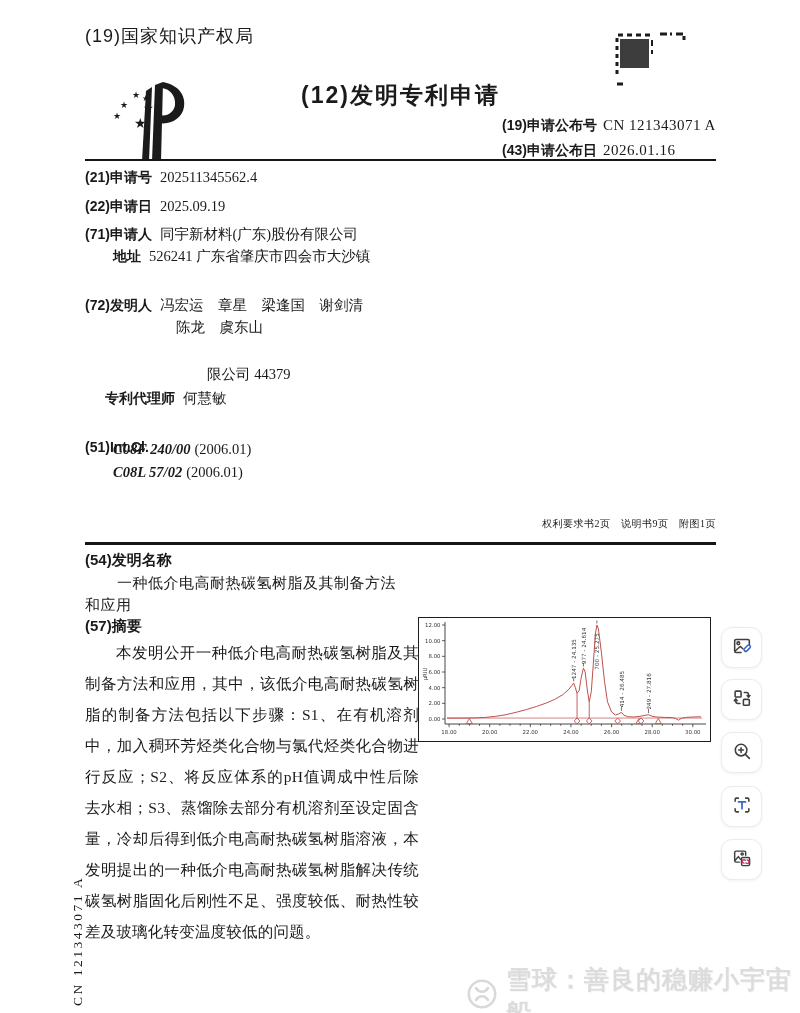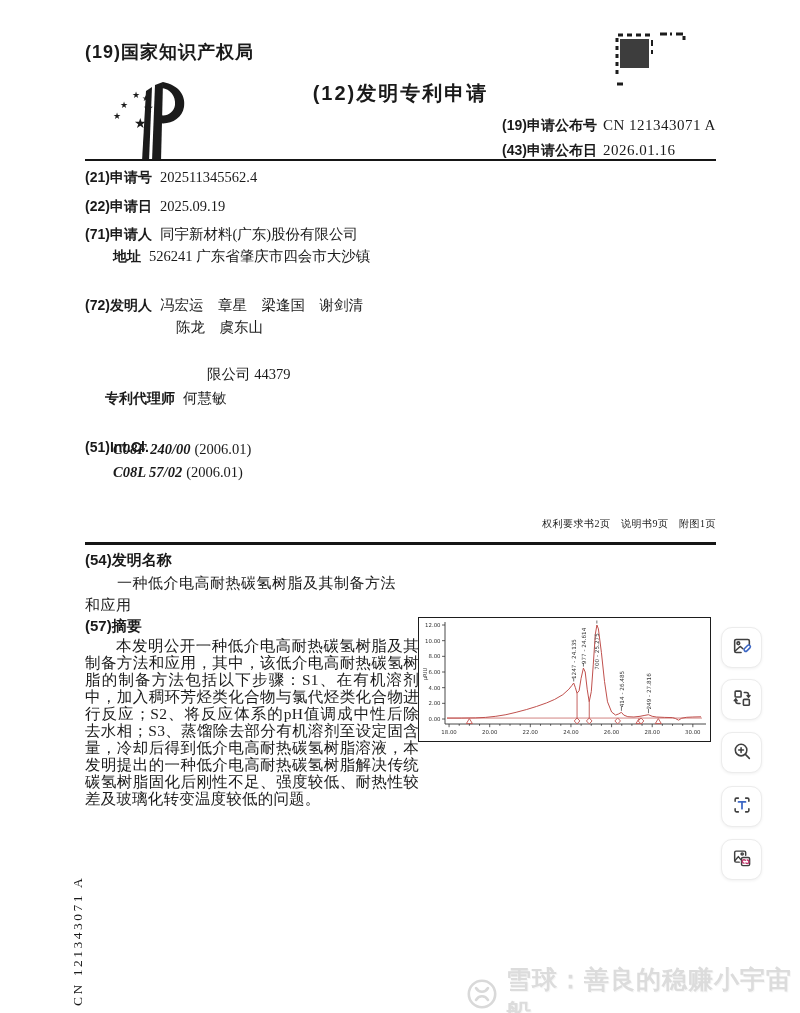--- a/index.html
+++ b/index.html
@@ -1,32 +1,32 @@
 <!DOCTYPE html>
 <html><head>
 <meta charset="utf-8">
 <style>
   html,body{margin:0;padding:0;background:#ffffff;}
   .page{position:relative;width:800px;height:1013px;background:#fff;overflow:hidden;
         font-family:"Liberation Serif","DejaVu Serif",serif;color:#1a1a1a;}
   .abs{position:absolute;}
   .lbl{font-family:"Liberation Sans","DejaVu Sans",sans-serif;font-weight:bold;font-size:14px;margin-right:8px;}
   .val{font-size:14.5px;}
-  .office{left:85px;top:40px;font-family:"Liberation Sans","DejaVu Sans",sans-serif;
-          font-weight:bold;font-size:18px;letter-spacing:1px;text-align:center;}
+  .office{left:85px;top:24px;font-family:"Liberation Sans","DejaVu Sans",sans-serif;
+          font-weight:normal;font-size:18px;letter-spacing:1px;text-align:center;}
   .doc-type{left:85px;top:80px;width:631px;text-align:center;
-            font-family:"Liberation Sans","DejaVu Sans",sans-serif;font-weight:bold;font-size:20px;letter-spacing:2px;}
+            font-family:"Liberation Sans","DejaVu Sans",sans-serif;font-weight:bold;font-size:23px;letter-spacing:2px;}
   .publine{left:502px;white-space:nowrap;}
   .publine .lbl{font-size:14px;margin-right:6px;}
   .publine .val{font-size:15px;letter-spacing:0.5px;}
   .rule{left:85px;width:631px;background:#161616;}
   .pages-note{top:517px;right:84px;font-size:10px;letter-spacing:0.5px;}
   .sec-label{font-family:"Liberation Sans","DejaVu Sans",sans-serif;font-weight:bold;font-size:15px;}
   .title-line{font-size:15px;letter-spacing:0.5px;}
-  .abstract{left:85px;top:637px;width:334px;font-size:15.5px;line-height:17px;
+  .abstract{left:85px;top:637px;width:334px;font-size:15.5px;line-height:31px;
             text-align:justify;text-indent:2em;letter-spacing:0.2px;}
   .figure{left:418px;top:617px;width:293px;height:125px;border:1.5px solid #1d1d1d;
           background:#fff;box-sizing:border-box;}
   .tool-btn{left:721px;width:39px;height:39px;background:#fff;border:1px solid #ececec;
             border-radius:11px;box-shadow:0 1px 3px rgba(0,0,0,0.06);
             display:flex;align-items:center;justify-content:center;cursor:pointer;}
   .side-code{left:70px;top:1006px;transform:rotate(-90deg);transform-origin:0 0;
              white-space:nowrap;font-size:13.5px;letter-spacing:2.5px;}
   .watermark{left:466px;top:963px;display:flex;align-items:center;gap:8px;}
   .watermark-text{font-family:"Liberation Sans","DejaVu Sans",sans-serif;font-weight:bold;

